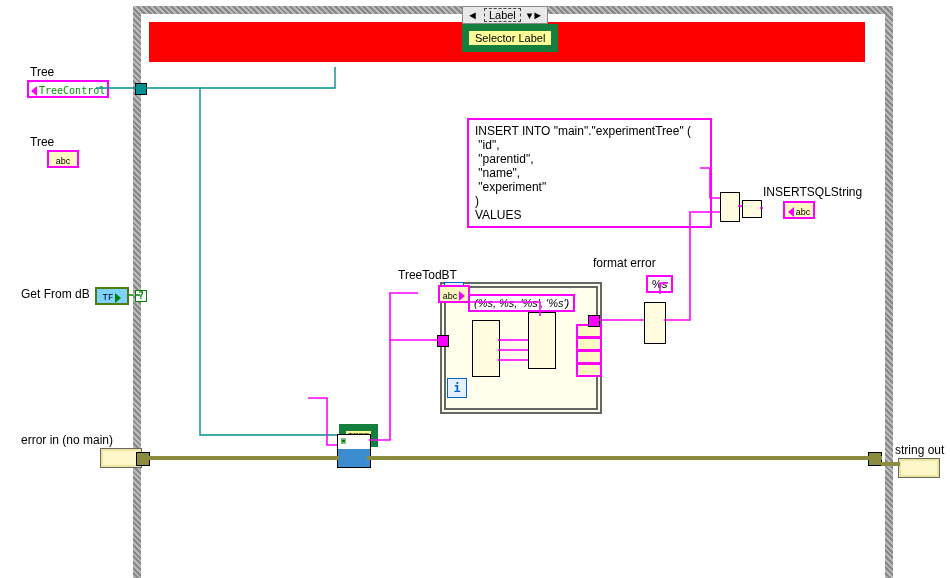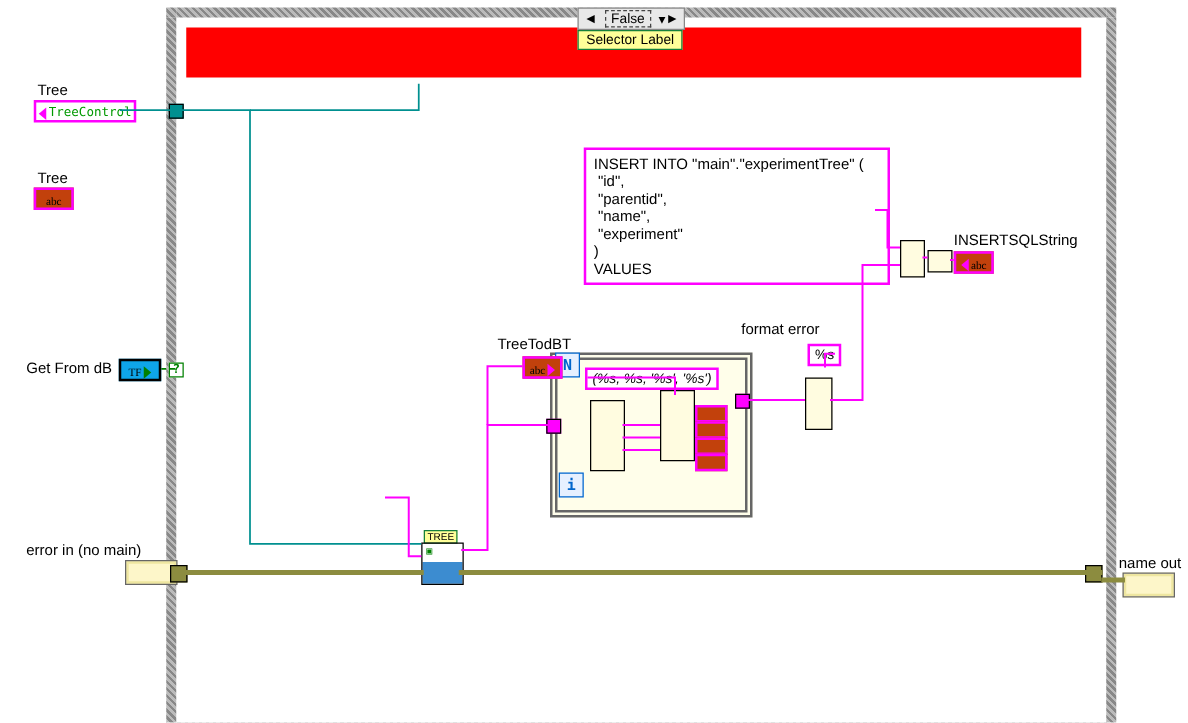--- a/index.html
+++ b/index.html
@@ -42,21 +42,21 @@
     padding: 1px 4px;
   }
   .selector-shell .lbl {
     margin: 0 6px;
     border: 1px dashed #444;
     padding: 0 4px;
   }
   .yellow-tag {
     position: absolute;
     background: #FFFF99;
-    border: 1px solid #15803d;
+    border: 7px solid #15803d;
     font-size: 11px;
     padding: 1px 6px;
   }
   .string-const {
     position: absolute;
     border: 2px solid #F0F;
     background: #fff;
     padding: 4px 6px;
     color: #000;
     font-size: 12px;
@@ -81,35 +81,36 @@
     font-size: 10px;
     padding: 0 2px;
     width: auto;
     height: 14px;
   }
   .terminal.ref .tri {
     width:0;height:0;border-top:5px solid transparent;border-bottom:5px solid transparent;border-right:6px solid #F0F;margin-right:2px;
   }
   .terminal.str {
     border: 2px solid #F0F;
-    background: #c2410c;
+    background: #fef9c3;
     color: #000;
     width: 28px;
     height: 14px;
-    font-family: Liberation Serif, serif;
+    font-family: Liberation Sans, sans-serif;
+    margin-left: 20px;
   }
   .terminal.str.out .tri {
     width:0;height:0;border-top:5px solid transparent;border-bottom:5px solid transparent;border-left:6px solid #F0F;margin-left:2px;
   }
   .terminal.bool {
-    border: 2px solid #000000;
-    background: #0ea5e9;
+    border: 2px solid #4d7c0f;
+    background: #7dd3fc;
     width: 30px;
     height: 14px;
-    font-family: Liberation Serif, serif;
+    font-family: Liberation Mono, monospace;
   }
   .terminal.bool .tri {
     width:0;height:0;border-top:5px solid transparent;border-bottom:5px solid transparent;border-left:6px solid #008000;margin-left:2px;
   }
   .terminal.err {
     border: 1px solid #666;
     background: #FDF6C9;
     width: 40px;
     height: 18px;
     box-shadow: inset 0 0 0 2px #EEE6A0;
@@ -173,21 +174,21 @@
 <body>
 
 <div class="canvas">
 
   <div class="case-border" style="left:133px; top:6px; width:744px; height:564px;"></div>
 
   <div class="red-bar" style="left:149px; top:22px; width:716px; height:40px;"></div>
 
   <div class="selector-shell" style="left:462px; top:6px;">
     <span>◄</span>
-    <span class="lbl">False</span>
+    <span class="lbl">Label</span>
     <span>▾</span>
     <span>►</span>
   </div>
   <div class="yellow-tag" style="left:462px; top:24px;">Selector Label</div>
 
   <div class="label" style="left:30px; top:65px;">Tree</div>
   <div class="terminal ref" style="left:27px; top:80px;">
     <span class="tri"></span>
     <span>TreeControl</span>
   </div>
@@ -199,21 +200,21 @@
 
   <div class="label" style="left:21px; top:287px;">Get From dB</div>
   <div class="terminal bool" style="left:95px; top:287px;">
     <span>TF</span>
     <span class="tri"></span>
   </div>
 
   <div class="label" style="left:21px; top:433px;">error in (no main)</div>
   <div class="terminal err" style="left:100px; top:448px;"></div>
 
-  <div class="label" style="left:895px; top:443px;">name out</div>
+  <div class="label" style="left:895px; top:443px;">string out</div>
   <div class="terminal err" style="left:898px; top:458px;"></div>
 
 
   <div class="string-const" style="left:467px; top:118px; width:229px;">INSERT INTO "main"."experimentTree" (
  "id",
  "parentid",
  "name",
  "experiment"
 )
 VALUES</div>

